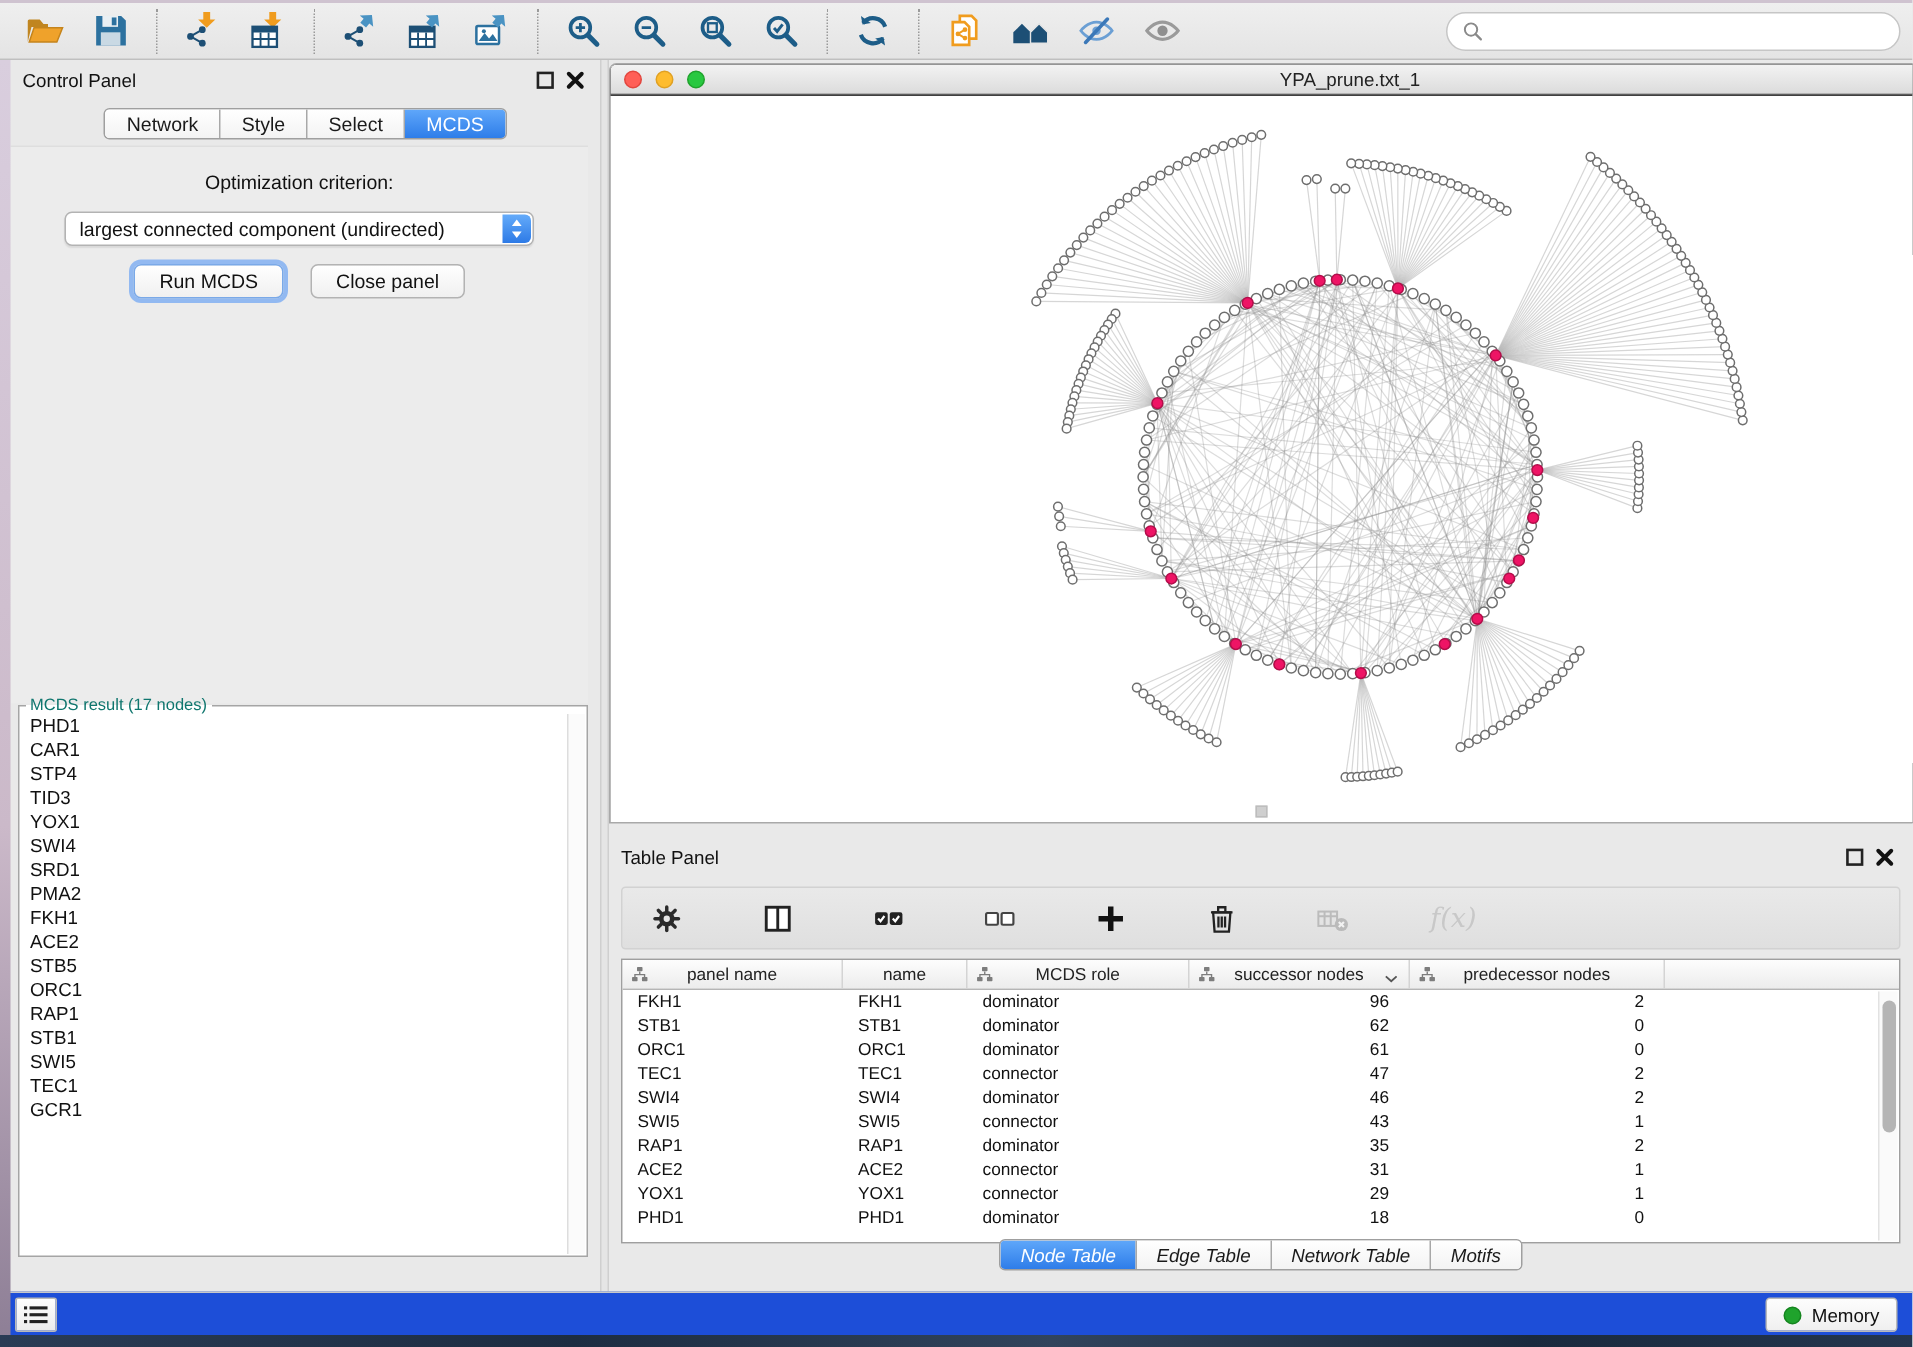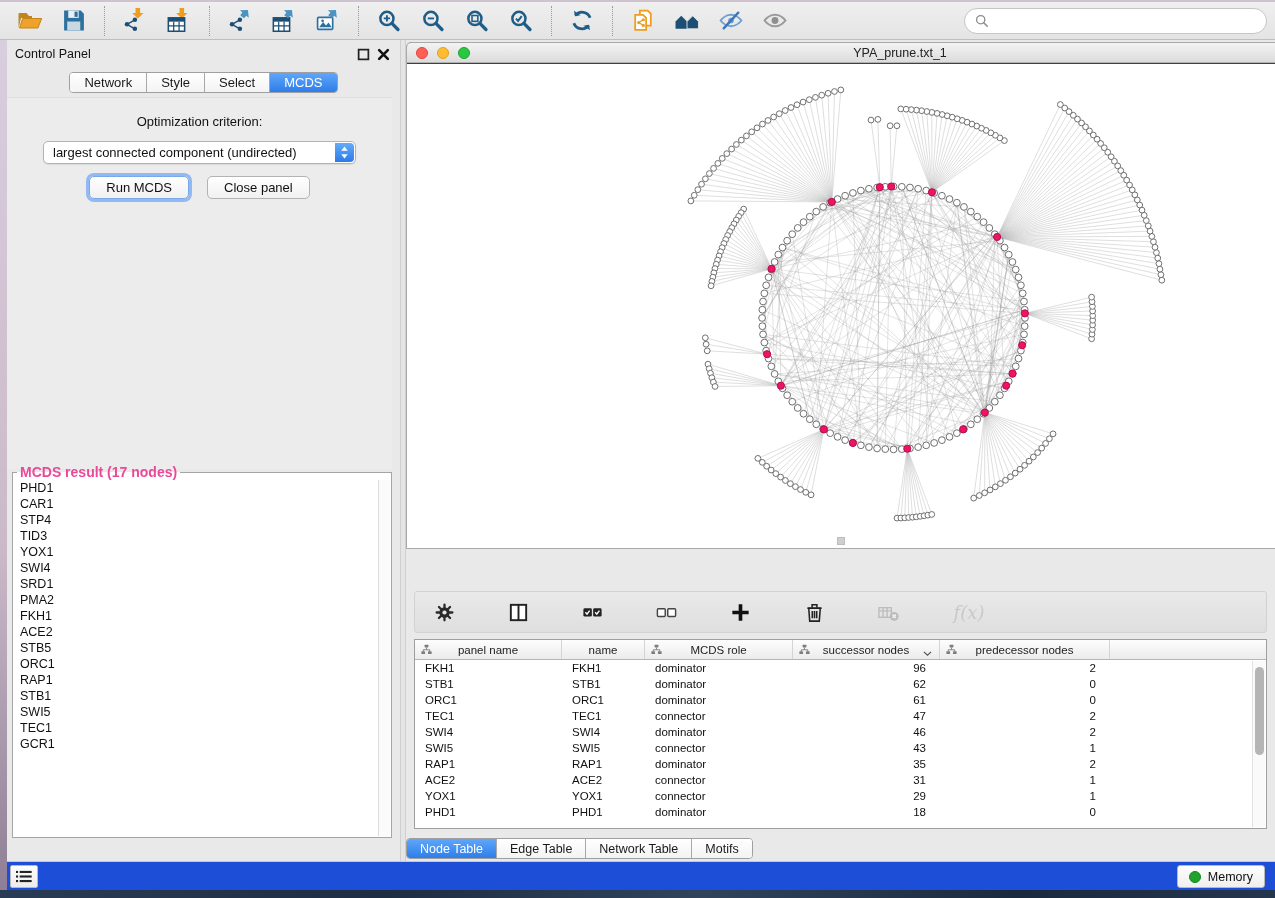--- a/index.html
+++ b/index.html
@@ -42,21 +42,21 @@
                border-radius:5px; font-size:13px; color:#111; line-height:21px; padding-left:9px; cursor:pointer;
                box-shadow:0 1px 1px rgba(0,0,0,.08);}
   .stepper { position:absolute; right:1px; top:1px; bottom:1px; width:19px; border-radius:0 4px 4px 0;
              background:linear-gradient(#64abfa,#2d7ae6); display:flex; align-items:center; justify-content:center;}
   .stepper svg { width:9px; height:15px; }
   .btnrow { display:flex; justify-content:center; gap:18px; margin-top:12px; }
   .mac-btn { height:23px; padding:0 16px; font-size:13px; color:#111; background:linear-gradient(#ffffff,#f0f0f0);
              border:1px solid #b3b3b3; border-radius:5px; cursor:pointer; font-family:"Liberation Sans",sans-serif;}
   .mac-btn.focused { box-shadow:0 0 0 3px rgba(98,158,245,.65); border-color:#7aa9e8; }
   fieldset.result-group { position:absolute; left:5px; right:8px; top:424px; height:374px; border:1px solid #a5a5a5; background:#fff; }
-  fieldset.result-group legend { font-size:14px; color:#ec4899; margin-left:4px; padding:0 3px;font-weight:bold; }
+  fieldset.result-group legend { font-size:11px; color:#0f766e; margin-left:4px; padding:0 3px; }
   .result-list { position:absolute; left:1px; right:14px; top:0; bottom:1px; background:#fff; overflow:hidden; }
   .result-item { font-size:12.5px; color:#111; height:16px; line-height:16px; padding-left:6px; cursor:default;}
   .list-track { position:absolute; right:1px; top:0; bottom:1px; width:12px; background:#fbfbfb; border-left:1px solid #ddd; }
 
   
   .vsplit { position:absolute; left:400px; top:40px; width:6px; height:821px; background:#e5e5e5;
             border-left:1px solid #cfcfcf; border-right:1px solid #cfcfcf; cursor:col-resize; z-index:25;}
 
   
   .net-window { position:absolute; left:406px; top:42px; width:988px; height:507px; z-index:10;
@@ -84,21 +84,21 @@
   .th { position:relative; display:flex; align-items:center; justify-content:center; font-size:11.5px; color:#222;
         border-right:1px solid #d4d4d4; flex:none; cursor:pointer; }
   .th .hier { position:absolute; left:6px; width:11px; height:11px; }
   .th .sort { position:absolute; right:7px; width:9px; height:6px; }
   .th.filler { flex:1; border-right:none; cursor:default;}
   .tr { display:flex; height:16px; cursor:default; }
   .td { flex:none; font-size:11.5px; color:#111; line-height:16px; white-space:nowrap; overflow:hidden; }
   .td.l { padding-left:10px; } .td.r { text-align:right; padding-right:14px; }
   .tbl-track { position:absolute; right:1px; top:21px; bottom:1px; width:13px; background:#fafafa; border-left:1px solid #e2e2e2;}
   .tbl-thumb { position:absolute; left:2px; top:6px; width:9px; height:88px; border-radius:5px; background:#b5b5b5; cursor:pointer;}
-  .tp-tabs { position:absolute; left:0; right:0; top:280px; display:flex; justify-content:flex-start; }
+  .tp-tabs { position:absolute; left:0; right:0; top:268px; display:flex; justify-content:center;font-style:italic; }
   .tp-tabs .seg { height:21px; }
   .tp-tabs .tab { font-size:12.5px; padding:0 13px; }
 
   
   .statusbar { position:absolute; left:0; top:861px; width:1275px; height:29px; background:#1d4ed8; border-top:1px solid #c8c8c8; z-index:30;}
   .status-list-btn { position:absolute; left:10px; top:3px; width:28px; height:23px; background:linear-gradient(#fdfdfd,#ececec);
                      border:1px solid #b9b9b9; border-radius:2px; display:flex; align-items:center; justify-content:center; cursor:pointer;}
   .status-list-btn svg { width:16px; height:13px; }
   .memory-btn { position:absolute; right:10px; top:3px; height:23px; padding:0 11px; display:flex; align-items:center; gap:7px;
                 background:linear-gradient(#fdfdfd,#efefef); border:1px solid #b9b9b9; border-radius:3px; font-size:12.5px; color:#111; cursor:pointer;}
@@ -1061,20 +1061,31 @@
         <circle cx="547.6" cy="310.8" r="3.6" fill="#ee1465" stroke="#b30d4a" stroke-width="1"></circle>
         <circle cx="541.1" cy="323.0" r="3.6" fill="#ee1465" stroke="#b30d4a" stroke-width="1"></circle>
         <circle cx="497.9" cy="366.9" r="3.6" fill="#ee1465" stroke="#b30d4a" stroke-width="1"></circle>
         <circle cx="387.2" cy="380.5" r="3.6" fill="#ee1465" stroke="#b30d4a" stroke-width="1"></circle>
       </svg>
   </div>
   <div class="grip"></div>
 </div>
 
 <div class="table-panel">
+  <div class="panel-title-row">
+    <span class="panel-title">Table Panel</span>
+    <span class="float-btn">
+      <svg viewBox="0 0 12 12">
+          <rect x="1.5" y="1.5" width="9" height="9" fill="none" stroke="#222" stroke-width="1.6"></rect>
+        </svg></span>
+    <span class="close-btn">
+      <svg viewBox="0 0 12 12">
+          <path d="M2 2l8 8M10 2l-8 8" stroke="#111" stroke-width="2.4" stroke-linecap="round"></path>
+        </svg></span>
+  </div>
   <div class="tp-toolbar">
       <div class="tp-btn">
         <svg viewBox="0 0 24 24">
           <g fill="#2a2a2a">
             <rect x="10.8" y="2.6" width="2.4" height="18.8" rx="1.2"></rect>
             <rect x="10.8" y="2.6" width="2.4" height="18.8" rx="1.2" transform="rotate(45 12 12)"></rect>
             <rect x="10.8" y="2.6" width="2.4" height="18.8" rx="1.2" transform="rotate(90 12 12)"></rect>
             <rect x="10.8" y="2.6" width="2.4" height="18.8" rx="1.2" transform="rotate(135 12 12)"></rect>
             <circle cx="12" cy="12" r="5.4"></circle>
           </g>

